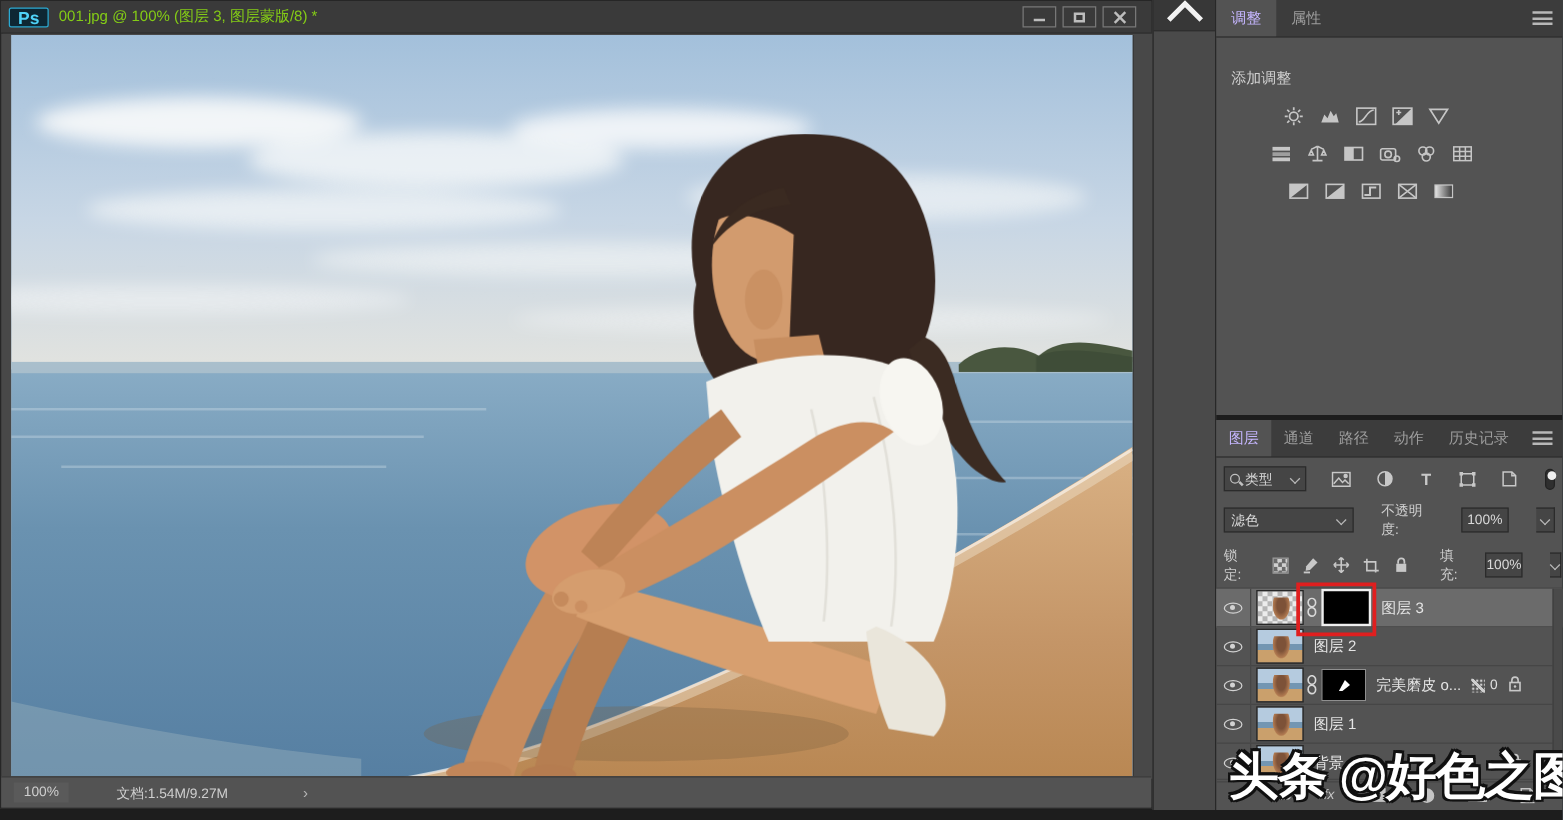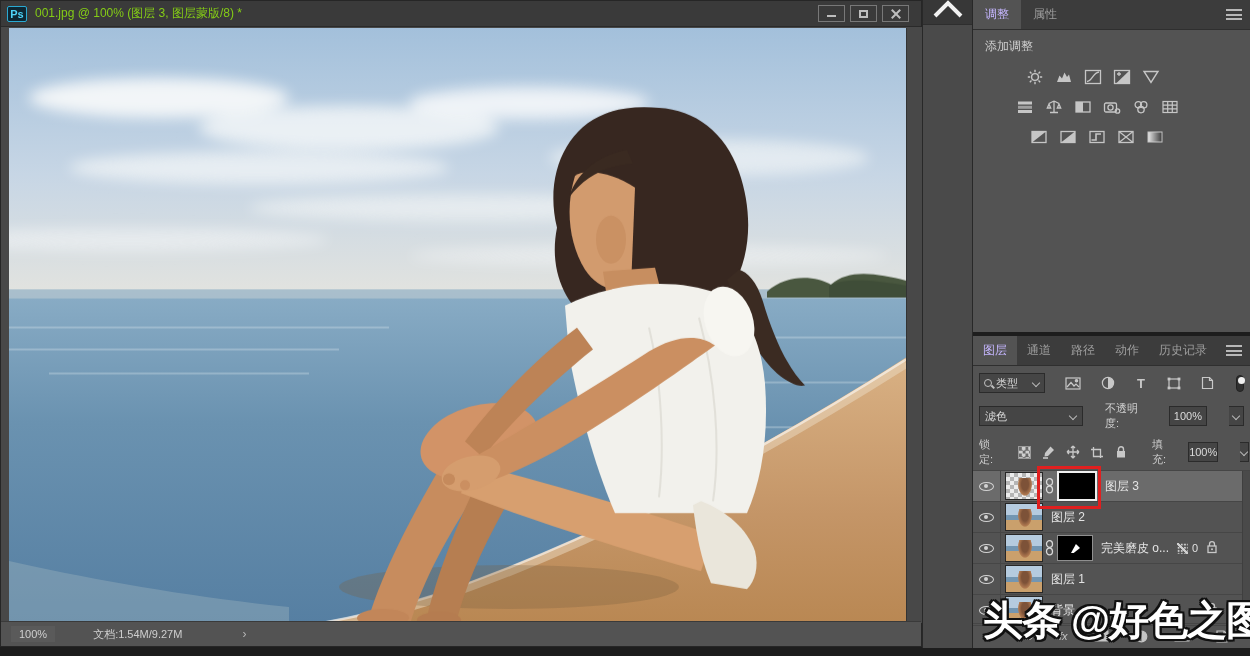--- a/index.html
+++ b/index.html
@@ -7,21 +7,21 @@
     --bdr:#2b2b2b; --txt:#d8d8d8; --muted:#9d9d9d; --sel:#6b6b6b;
     --sep:#464646; --icon:#c6c6c6; --red:#e01f1f;
   }
   *{box-sizing:border-box;margin:0;padding:0;font-family:"Liberation Sans","DejaVu Sans",sans-serif}
   html,body{width:1250px;height:656px;overflow:hidden;background:var(--bg)}
   #app{position:relative;width:1250px;height:656px;background:var(--bg);color:var(--txt);font-size:12px}
 
   
   .doc-window{position:absolute;left:0;top:0;width:922px;height:647px;background:#484848;border:1px solid #262626}
   .titlebar{position:absolute;left:0;top:0;right:0;height:26px;background:#3a3a3a;display:flex;align-items:center;padding:0 6px;border-bottom:1px solid #2a2a2a}
-  .ps-badge{width:20px;height:16px;border:1px solid #2aa9d2;background:#0e2733;color:#4fd2f7;font-size:11px;font-weight:bold;display:flex;align-items:center;justify-content:center;border-radius:2px;flex:none}
+  .ps-badge{width:32px;height:16px;border:1px solid #2aa9d2;background:#0e2733;color:#4fd2f7;font-size:14px;font-weight:bold;display:flex;align-items:center;justify-content:center;border-radius:2px;flex:none}
   .title-text{margin-left:8px;color:#84cc16;font-size:12px;white-space:nowrap}
   .win-btns{margin-left:auto;display:flex;gap:5px;margin-right:6px}
   .wbtn{width:27px;height:17px;border:1px solid #787878;display:flex;align-items:center;justify-content:center;background:transparent}
   .glyph-min{width:9px;height:0;border-top:2px solid #bdbdbd;margin-top:5px}
   .glyph-max{width:9px;height:8px;border:2px solid #bdbdbd}
   .glyph-x{position:relative;width:10px;height:10px}
   .glyph-x::before,.glyph-x::after{content:"";position:absolute;left:4px;top:-1px;width:2px;height:12px;background:#bdbdbd}
   .glyph-x::before{transform:rotate(45deg)}.glyph-x::after{transform:rotate(-45deg)}
 
   .canvas-area{position:absolute;left:1px;top:26px;width:920px;height:596px;background:#484848}
@@ -42,21 +42,21 @@
   .tabbar{height:30px;background:var(--tabbar);display:flex;align-items:stretch;position:relative;border-bottom:1px solid #2f2f2f}
   .tab{padding:0 12px;display:flex;align-items:center;color:var(--muted);font-size:12px;cursor:default}
   .tab.active{background:var(--panel);color:#c4b5fd}
   .hamb{position:absolute;right:8px;top:9px;width:16px;height:11px;border-top:2px solid #b8b8b8;border-bottom:2px solid #b8b8b8}
   .hamb::before{content:"";display:block;margin-top:2.5px;height:2px;background:#b8b8b8}
   .chev-d{width:8px;height:8px;position:relative;flex:none}
   .chev-d::before{content:"";position:absolute;left:1px;top:1px;width:5px;height:5px;border-right:1.5px solid #b8b8b8;border-bottom:1.5px solid #b8b8b8;transform:rotate(45deg)}
 
   
   .adj-panel{left:973px;top:0;width:277px;height:332px}
-  .adj-body{padding:8px 12px}
+  .adj-body{padding:24px 12px}
   .add-label{color:#cfcfcf;font-size:12px}
   .adj-row{display:flex;gap:10px;margin-top:13px}
   .adj-row.r1{padding-left:40px}
   .adj-row.r2{padding-left:30px}
   .adj-row.r3{padding-left:44px}
   .aicon{width:19px;height:17px;display:flex;align-items:center;justify-content:center}
   .aicon svg{display:block}
 
   
   .layers-panel{left:973px;top:336px;width:277px;height:312px}

